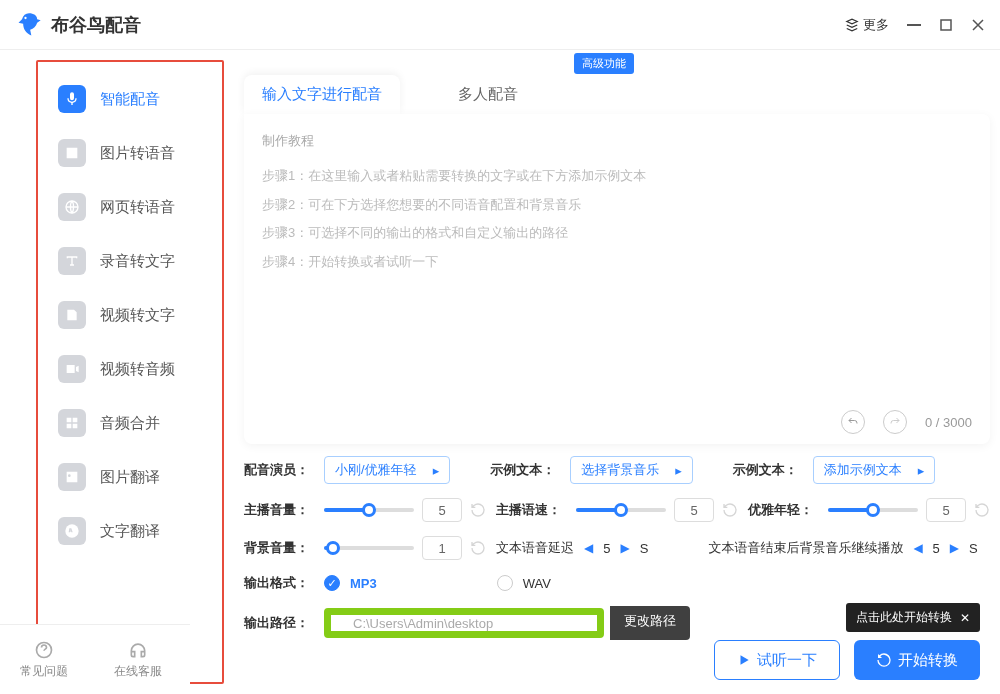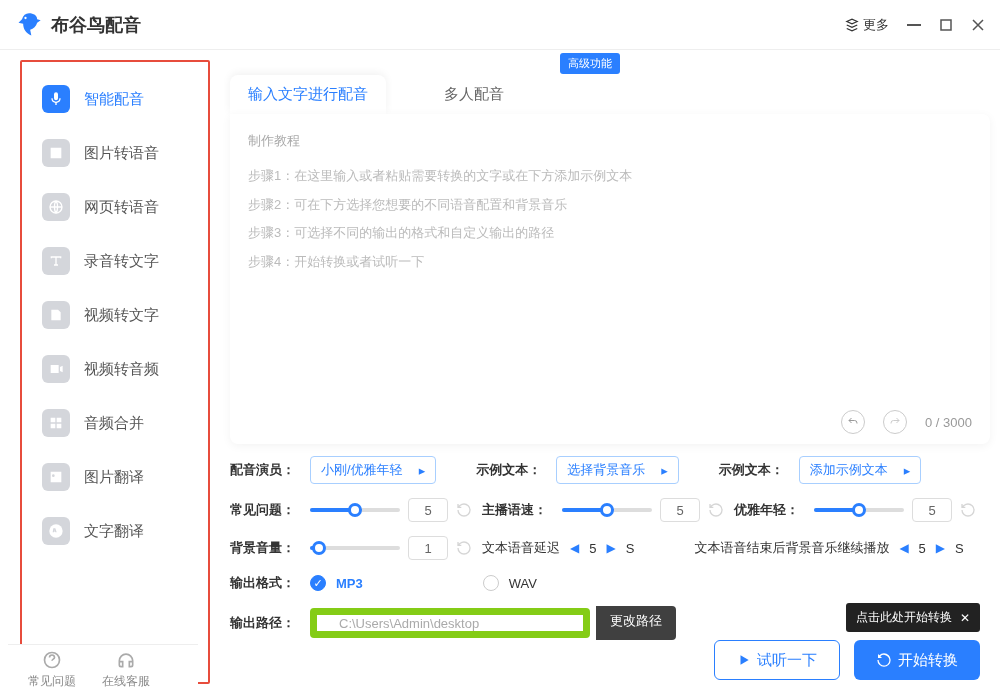--- a/index.html
+++ b/index.html
@@ -9,28 +9,28 @@
 .titlebar { height: 50px; display: flex; align-items: center; padding: 0 15px; border-bottom: 1px solid #eee; }
 .logo { display: flex; align-items: center; gap: 8px; }
 .logo-icon { width: 28px; height: 28px; }
 .logo-text { font-size: 18px; font-weight: bold; color: #333; }
 .titlebar-right { margin-left: auto; display: flex; align-items: center; gap: 18px; }
 .more-btn { display: flex; align-items: center; gap: 4px; font-size: 13px; color: #333; cursor: pointer; }
 .win-btn { width: 14px; height: 14px; cursor: pointer; display: flex; align-items: center; justify-content: center; }
 
 
 .container { display: flex; height: 644px; }
-.sidebar { width: 190px; border: 2px solid #e74c3c; margin: 10px 0 10px 20px; border-radius: 2px; display: flex; flex-direction: column; padding: 10px 0; }
+.sidebar { width: 190px; border: 2px solid #e74c3c; margin: 10px 0 10px 36px; border-radius: 2px; display: flex; flex-direction: column; padding: 10px 0; }
 .sidebar-item { display: flex; align-items: center; gap: 14px; padding: 13px 20px; cursor: pointer; font-size: 15px; color: #555; }
 .sidebar-item.active { color: #2a7fff; }
 .sidebar-icon { width: 28px; height: 28px; border-radius: 6px; background: #d4d6db; display: flex; align-items: center; justify-content: center; }
 .sidebar-item.active .sidebar-icon { background: #2a7fff; }
 .sidebar-icon svg { width: 16px; height: 16px; fill: #fff; }
 
-.bottom-bar { position: absolute; bottom: 0; left: 8px; width: 190px; height: 50px; border-top: 1px solid #eee; display: flex; align-items: center; justify-content: flex-start; gap: 26px; padding-left: 20px; background: #fff; }
+.bottom-bar { position: absolute; bottom: 0; left: 0; width: 190px; height: 70px; border-top: 1px solid #eee; display: flex; align-items: center; justify-content: flex-start; gap: 46px; padding-left: 20px; background: #fff; }
 .bottom-item { display: flex; flex-direction: column; align-items: center; gap: 3px; cursor: pointer; font-size: 12px; color: #888; }
 
 
 .main { flex: 1; padding: 12px 10px 0 20px; display: flex; flex-direction: column; margin-top: 13px; }
 .tabs { display: flex; gap: 40px; position: relative; }
 .tab { padding: 10px 18px; font-size: 15px; color: #666; cursor: pointer; border-radius: 8px 8px 0 0; }
 .tab.active { color: #2a7fff; background: #fff; box-shadow: 0 -2px 8px rgba(0,0,0,0.06); }
 .badge { position: absolute; top: -22px; left: 330px; background: #2a7fff; color: #fff; font-size: 11px; padding: 3px 8px; border-radius: 3px; }
 
 .editor { background: #fff; border-radius: 0 8px 8px 8px; box-shadow: 0 2px 10px rgba(0,0,0,0.05); padding: 18px; height: 330px; position: relative; margin-bottom: 12px; }
@@ -223,21 +223,21 @@
           </div>
         <span style="width:20px"></span>
         <span class="label">示例文本：</span>
         <div class="link-btn">
             <span>添加示例文本</span>
             <span>▸</span>
           </div>
       </div>
 
       <div class="row">
-        <span class="label">常见问题：</span>
+        <span class="label">主播音量：</span>
         <div class="slider-wrap">
           <div class="slider">
               <div class="slider-fill" style="width:50%"></div>
               <div class="slider-thumb" style="left:50%"></div>
             </div>
           <div class="num-box">5</div>
           <svg class="reset-icon" viewBox="0 0 24 24" fill="none" stroke="#999" stroke-width="2">
               <path d="M3 12a9 9 0 109-9 9 9 0 00-6 2.3L3 8M3 3v5h5"></path>
             </svg>
         </div>

